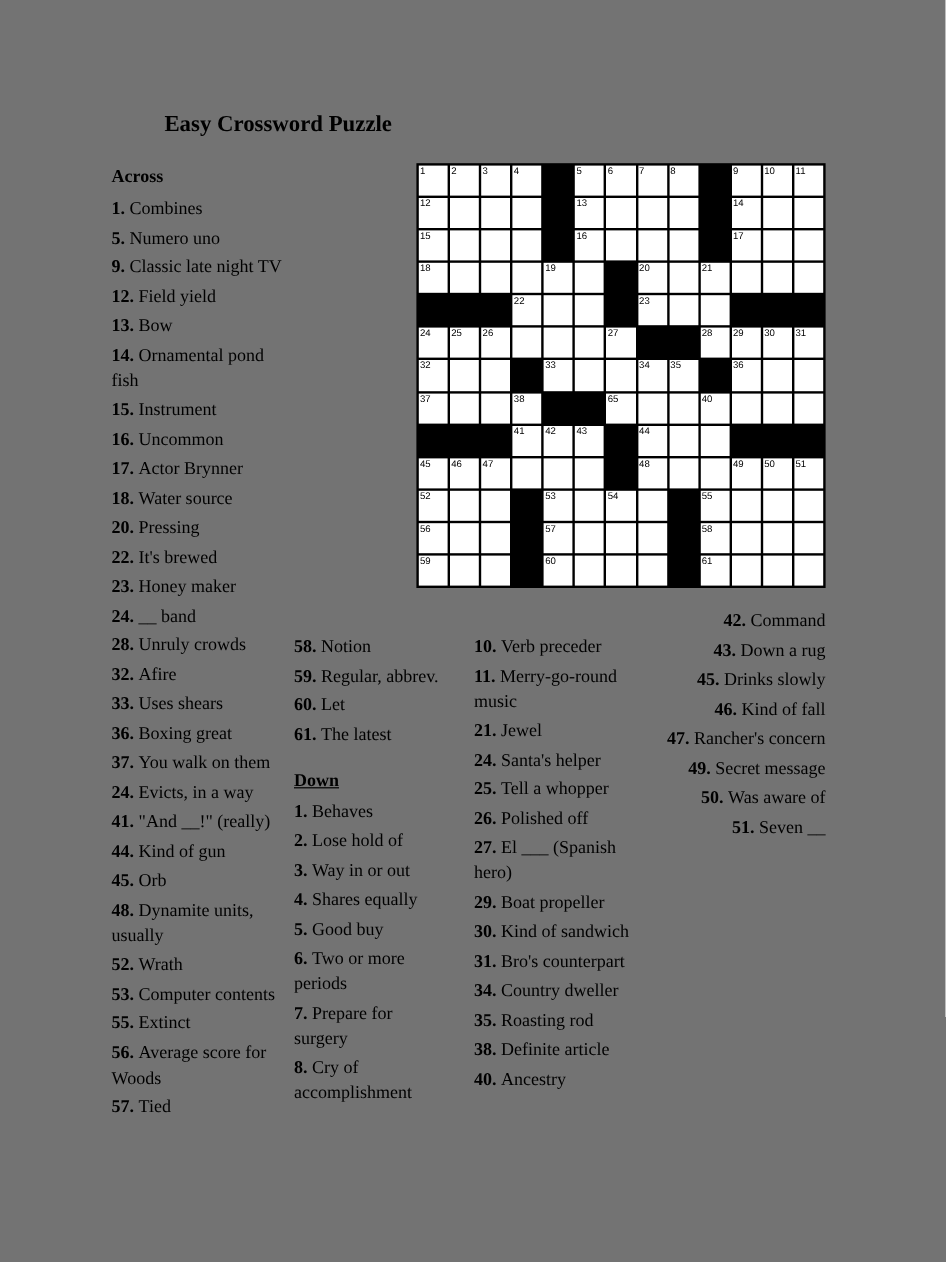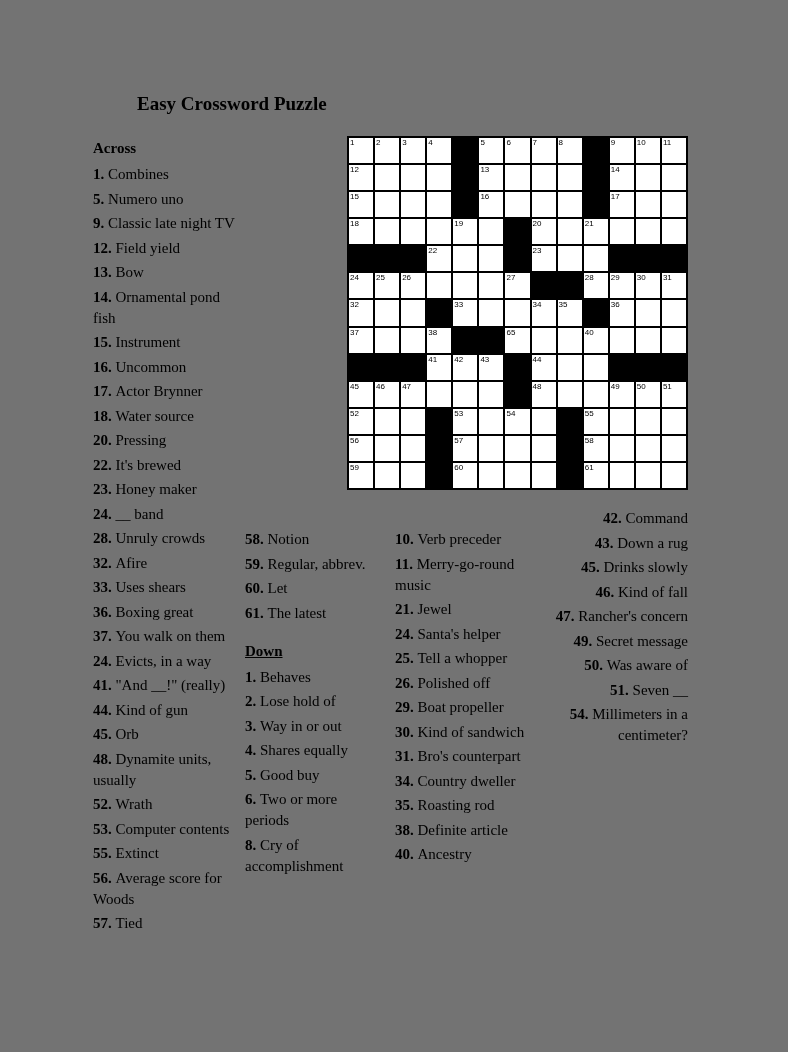--- a/index.html
+++ b/index.html
@@ -410,49 +410,50 @@
         <p class="clue"><span class="num">61. </span><span>The latest</span></p>
       </div>
     <p class="section-header down-header">Down</p>
     <div>
         <p class="clue"><span class="num">1. </span><span>Behaves</span></p>
         <p class="clue"><span class="num">2. </span><span>Lose hold of</span></p>
         <p class="clue"><span class="num">3. </span><span>Way in or out</span></p>
         <p class="clue"><span class="num">4. </span><span>Shares equally</span></p>
         <p class="clue"><span class="num">5. </span><span>Good buy</span></p>
         <p class="clue"><span class="num">6. </span><span>Two or more periods</span></p>
+        <p class="clue"><span class="num">7. </span><span>Prepare for surgery</span></p>
         <p class="clue"><span class="num">8. </span><span>Cry of accomplishment</span></p>
       </div>
   </div>
 
   <div class="clue-col col3">
     <div>
         <p class="clue"><span class="num">10. </span><span>Verb preceder</span></p>
         <p class="clue"><span class="num">11. </span><span>Merry-go-round music</span></p>
         <p class="clue"><span class="num">21. </span><span>Jewel</span></p>
         <p class="clue"><span class="num">24. </span><span>Santa's helper</span></p>
         <p class="clue"><span class="num">25. </span><span>Tell a whopper</span></p>
         <p class="clue"><span class="num">26. </span><span>Polished off</span></p>
+        <p class="clue"><span class="num">27. </span><span>El ___ (Spanish hero)</span></p>
         <p class="clue"><span class="num">29. </span><span>Boat propeller</span></p>
         <p class="clue"><span class="num">30. </span><span>Kind of sandwich</span></p>
         <p class="clue"><span class="num">31. </span><span>Bro's counterpart</span></p>
         <p class="clue"><span class="num">34. </span><span>Country dweller</span></p>
         <p class="clue"><span class="num">35. </span><span>Roasting rod</span></p>
         <p class="clue"><span class="num">38. </span><span>Definite article</span></p>
         <p class="clue"><span class="num">40. </span><span>Ancestry</span></p>
       </div>
   </div>
 
   <div class="clue-col col4">
     <div>
         <p class="clue"><span class="num">42. </span><span>Command</span></p>
         <p class="clue"><span class="num">43. </span><span>Down a rug</span></p>
         <p class="clue"><span class="num">45. </span><span>Drinks slowly</span></p>
         <p class="clue"><span class="num">46. </span><span>Kind of fall</span></p>
         <p class="clue"><span class="num">47. </span><span>Rancher's concern</span></p>
         <p class="clue"><span class="num">49. </span><span>Secret message</span></p>
         <p class="clue"><span class="num">50. </span><span>Was aware of</span></p>
         <p class="clue"><span class="num">51. </span><span>Seven __</span></p>
-        <p class="clue"><span class="num">54. </span><span>Millimeters in a centimeter?</span></p>
       </div>
   </div>
 
 </div>
 
 </body></html>

